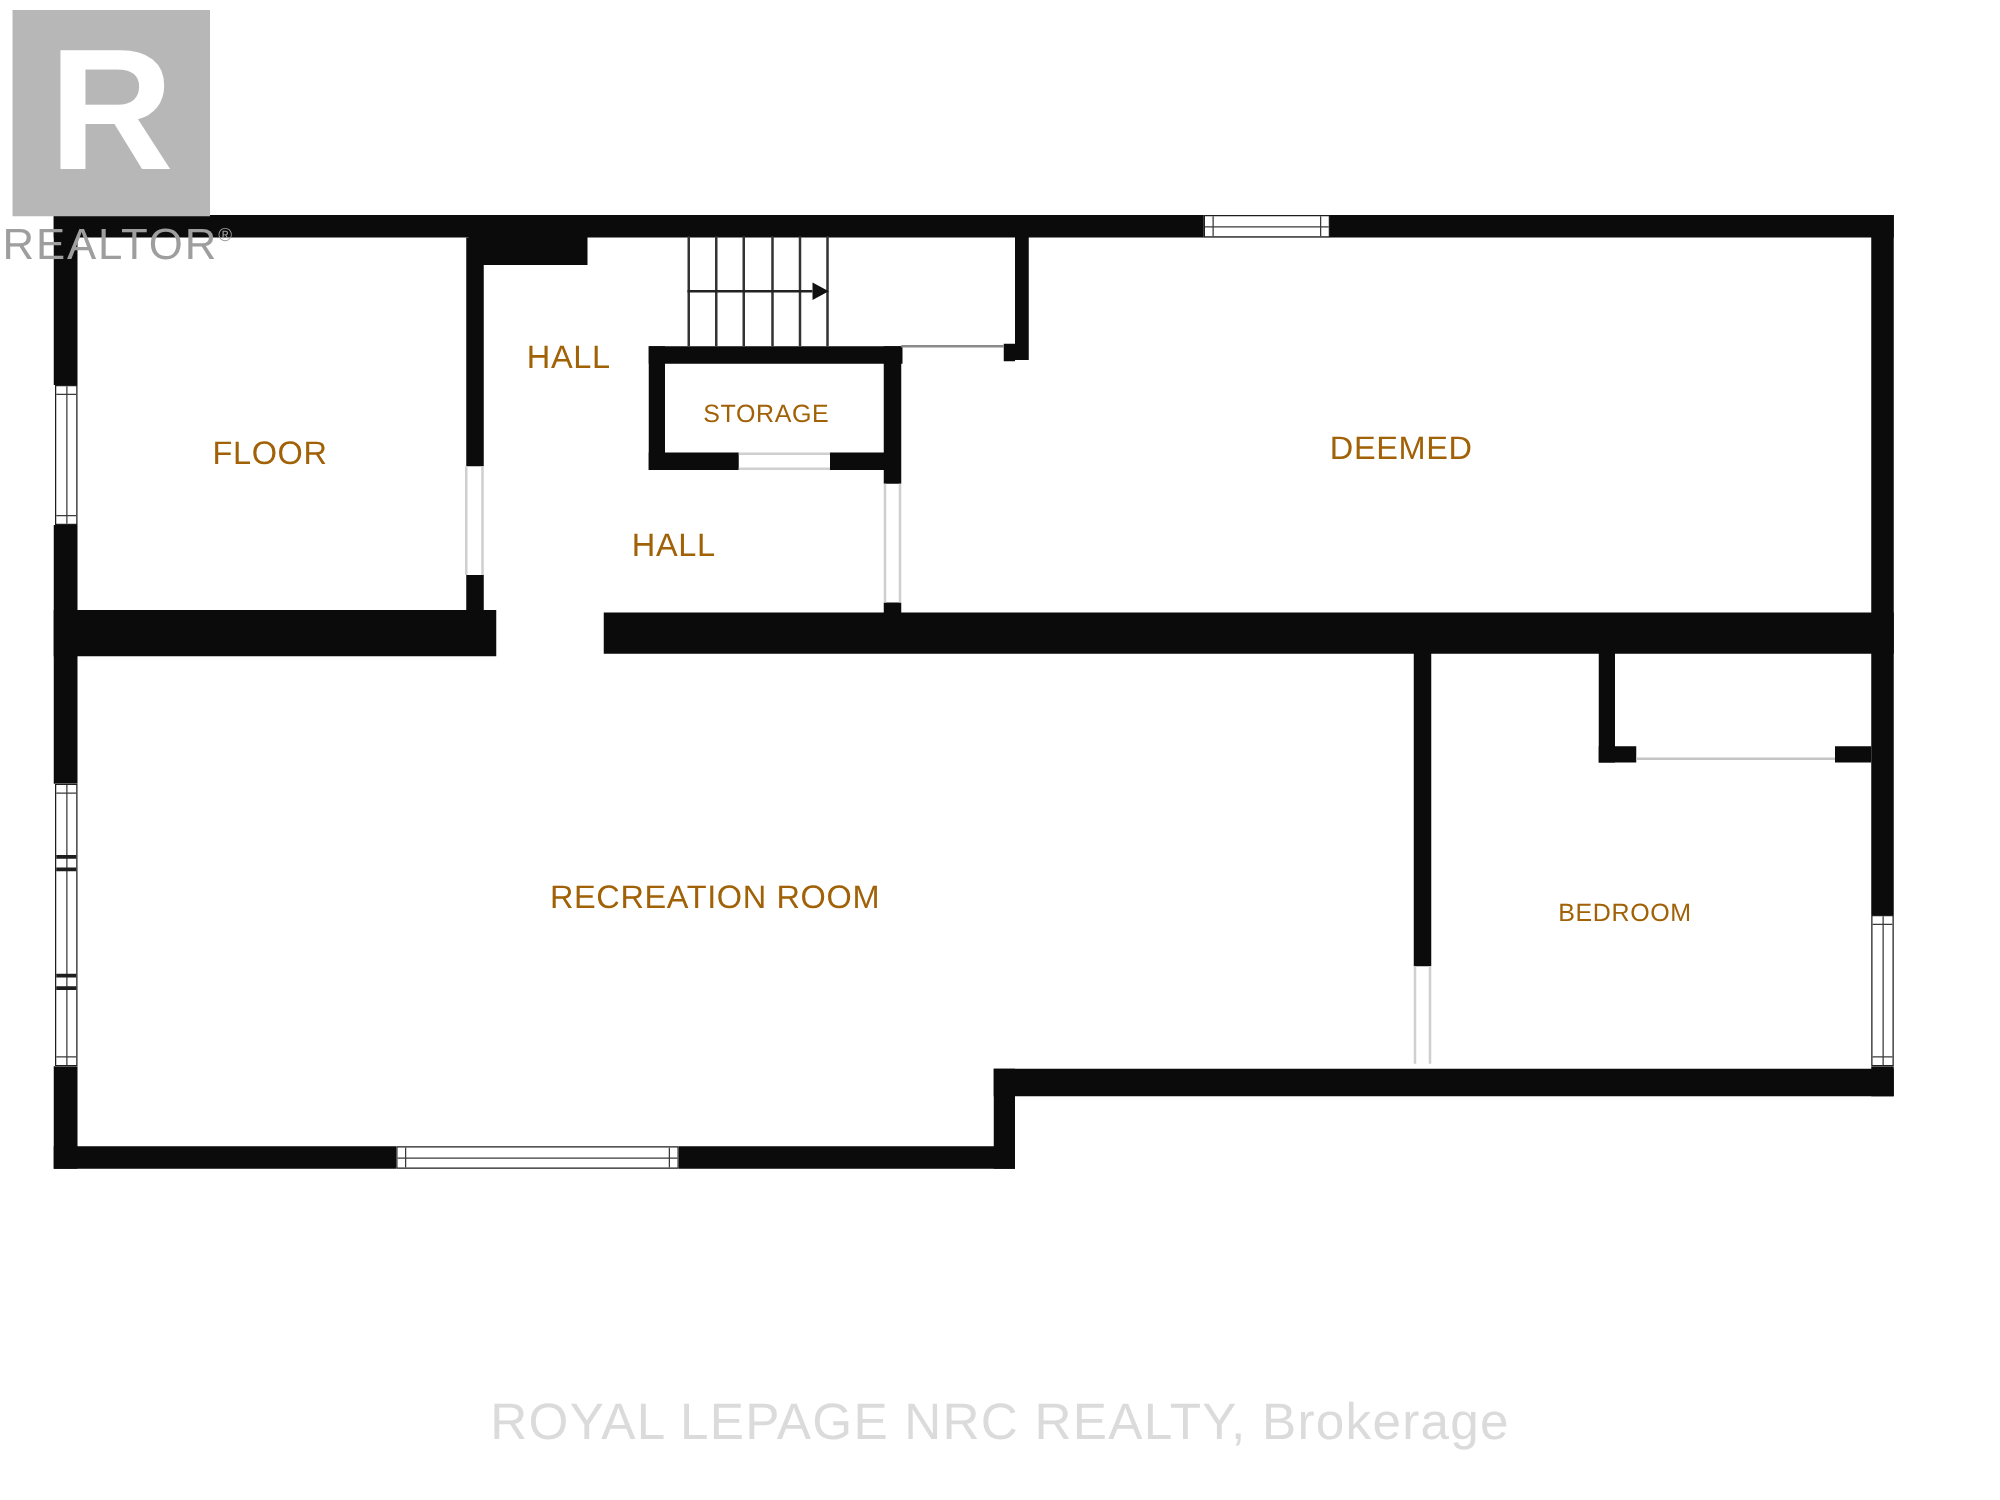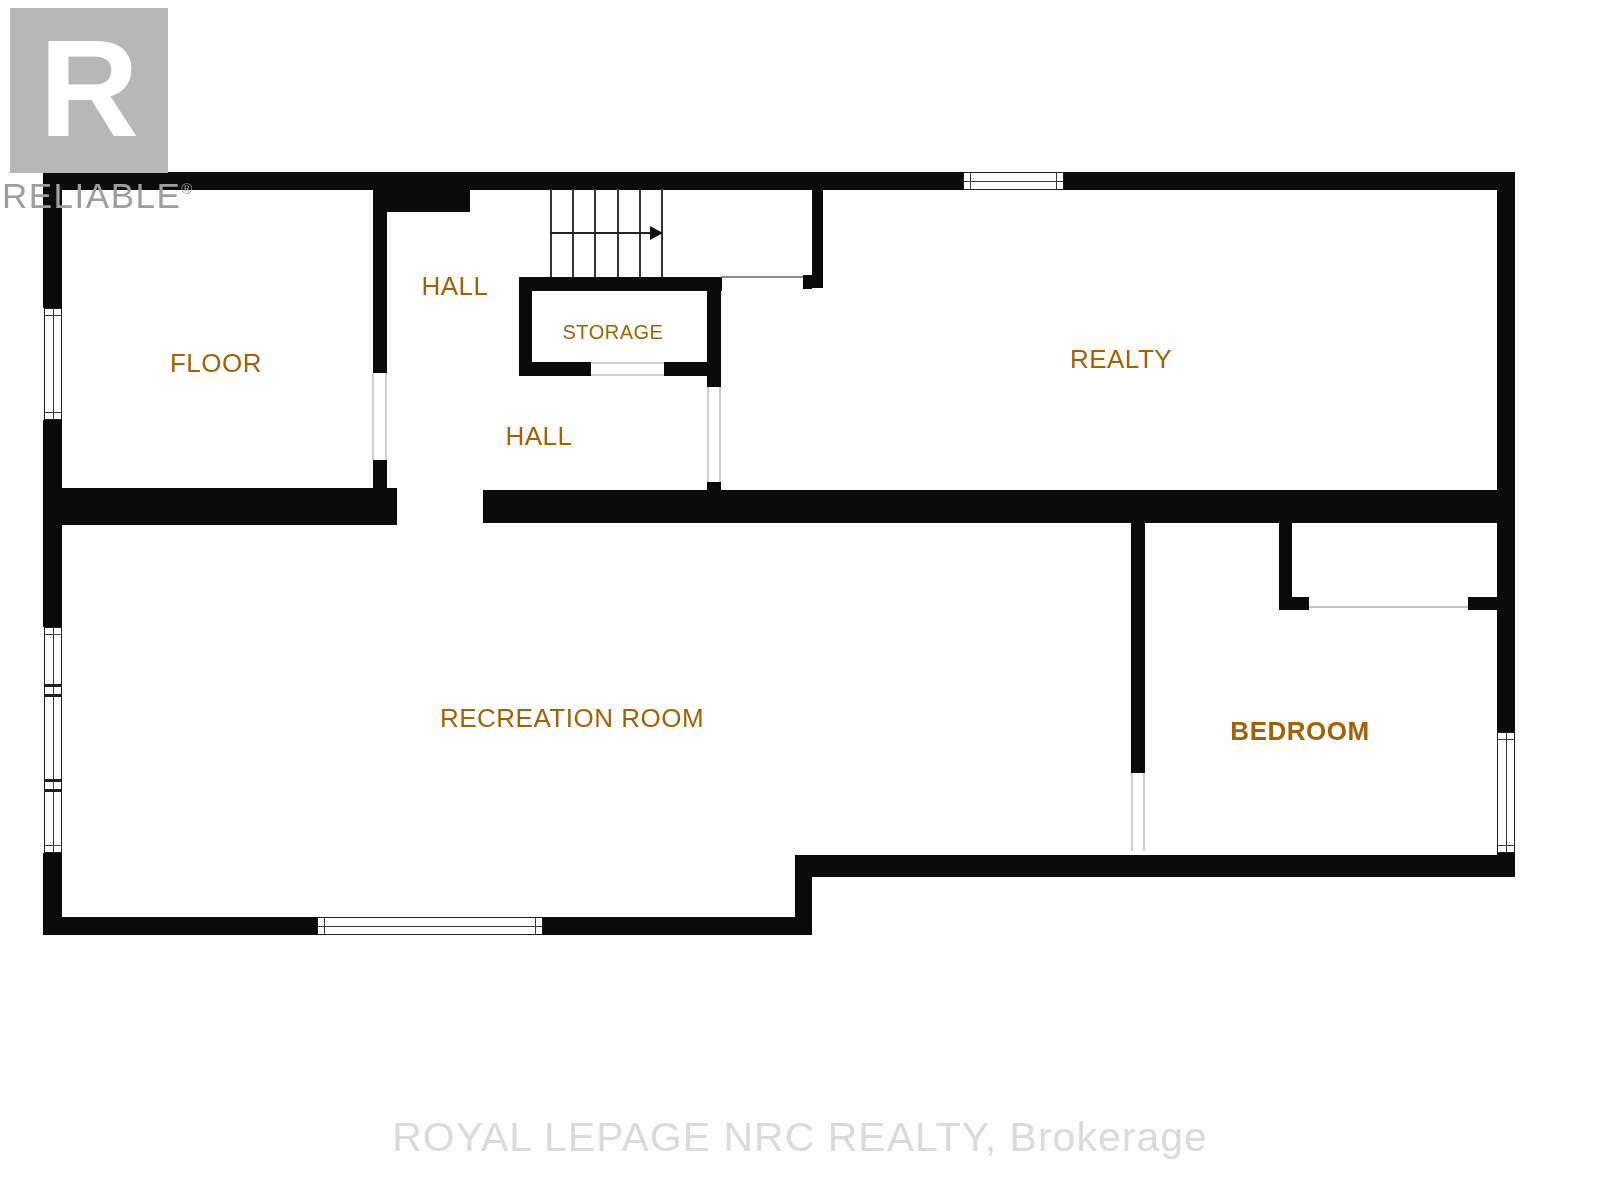--- a/index.html
+++ b/index.html
@@ -118,26 +118,26 @@
         <div class="tread" style="left: 44.4px; top: 0px; bottom: 0px; width: 2px;"></div>
         <div class="tread" style="left: 66.6px; top: 0px; bottom: 0px; width: 2px;"></div>
         <div class="tread" style="left: 88.8px; top: 0px; bottom: 0px; width: 2px;"></div>
         <div class="tread" style="left: 111px; top: 0px; bottom: 0px; width: 2px;"></div>
         <div class="arrowline" style="left: 0px; top: 43px; width: 100px; height: 2px;"></div>
         <div class="arrowhead" style="left: 100px; top: 37px;"></div>
       </div>
       <div class="room-label" style="left: 216px; top: 363px; font-size: 26px;">FLOOR</div>
       <div class="room-label" style="left: 455px; top: 286px; font-size: 26px;">HALL</div>
       <div class="room-label" style="left: 613px; top: 332px; font-size: 20px; text-align: center;">STORAGE</div>
-      <div class="room-label" style="left: 1121px; top: 359px; font-size: 26px;">REALTY</div>
+      <div class="room-label" style="left: 1121px; top: 359px; font-size: 26px;">DEEMED</div>
       <div class="room-label" style="left: 539px; top: 436px; font-size: 26px;">HALL</div>
       <div class="room-label" style="left: 572px; top: 718px; font-size: 26px;">RECREATION ROOM</div>
-      <div class="room-label" style="left: 1300px; top: 731px; font-size: 26px; font-weight: bold;">BEDROOM</div>
+      <div class="room-label" style="left: 1300px; top: 731px; font-size: 20px;">BEDROOM</div>
     </div>
 
   <div class="logo-box">
     <span class="logo-r">R</span>
   </div>
-  <div class="wordmark"><span>RELIABLE</span><span class="reg">®</span></div>
+  <div class="wordmark"><span>REALTOR</span><span class="reg">®</span></div>
 
   <div class="watermark">ROYAL LEPAGE NRC REALTY, Brokerage</div>
 
 </div>
 
 </body></html>

